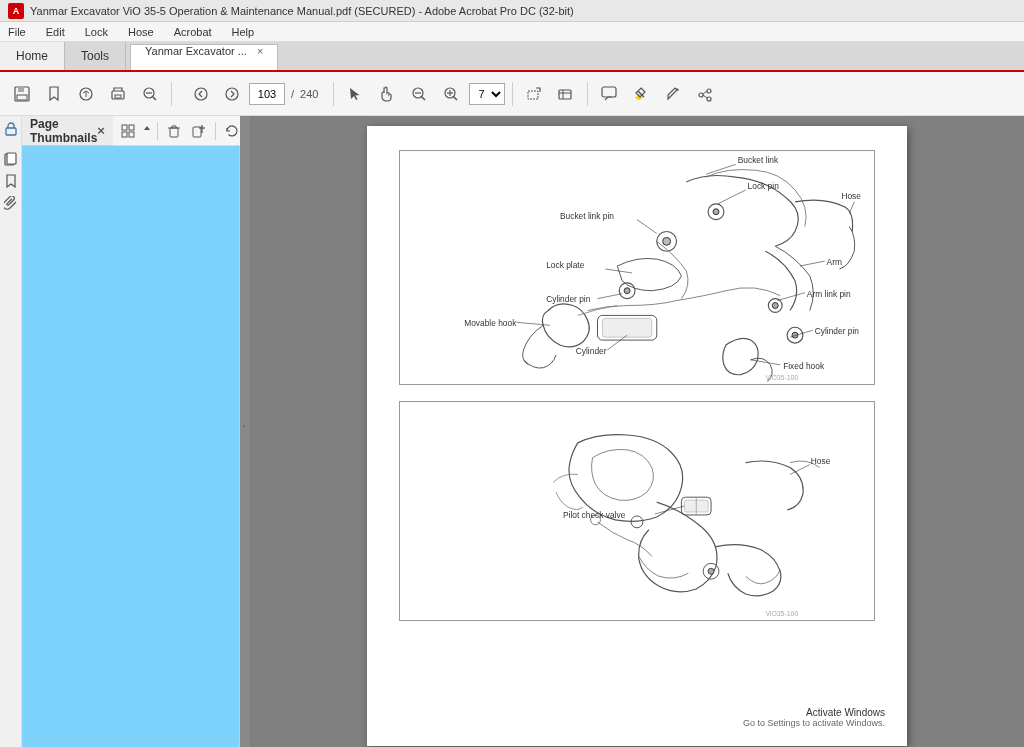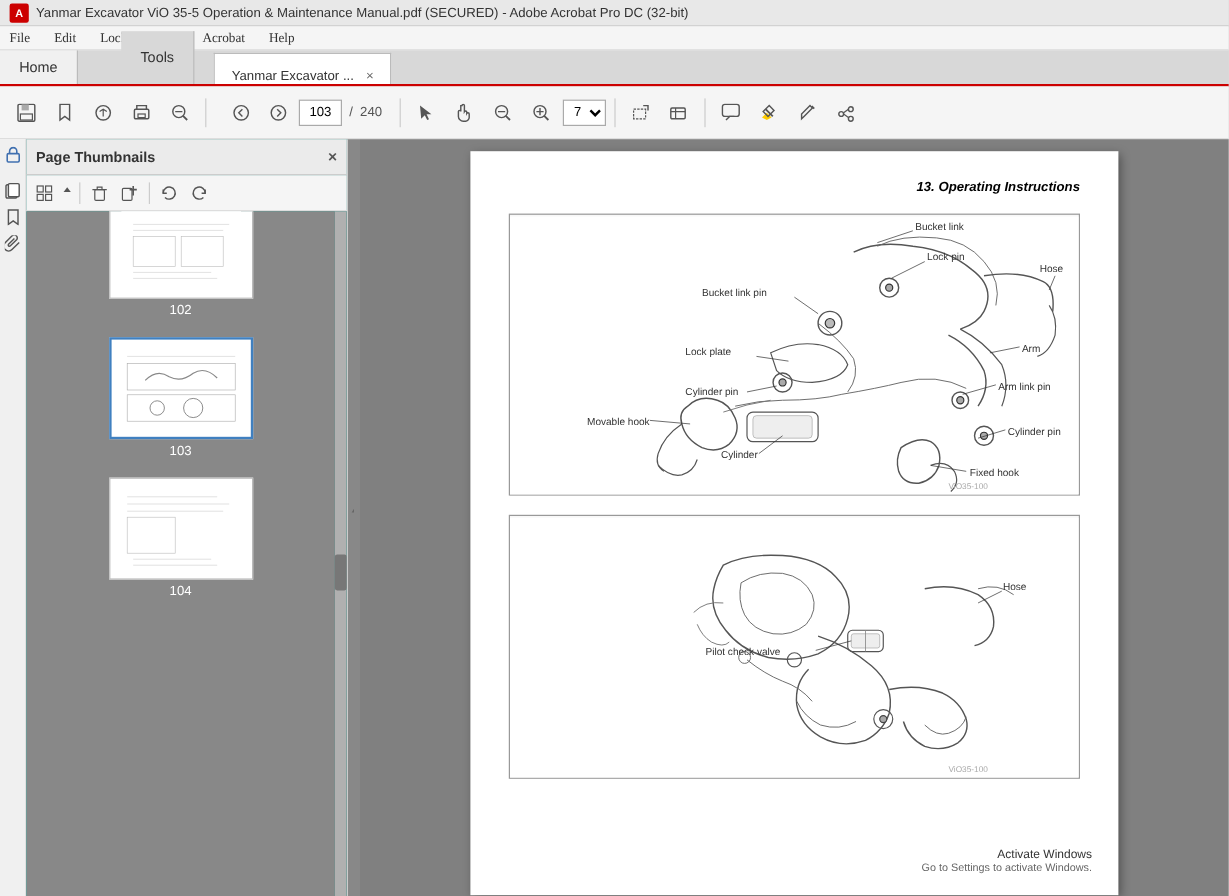--- a/index.html
+++ b/index.html
@@ -35,21 +35,20 @@
       align-items: center;
       padding: 0 4px;
       border-bottom: 1px solid #ddd;
       font-size: 11px;
       color: #333;
       gap: 12px;
     }
     .menu-item {
       cursor: pointer;
       padding: 1px 4px;
-      font-family: Liberation Serif, serif;
     }
 
     
     .tab-bar {
       height: 30px;
       background: #d8d8d8;
       display: flex;
       align-items: flex-end;
       padding: 0 0 0 0;
       border-bottom: 2px solid #c00;
@@ -61,45 +60,44 @@
       align-items: center;
       background: #d8d8d8;
       font-size: 12px;
       font-weight: 500;
       cursor: pointer;
       color: #333;
       border-right: 1px solid #bbb;
     }
     .tab-home.active { background: #f0f0f0; }
     .tab-tools {
-      height: 44px;
+      height: 28px;
       padding: 0 16px;
       display: flex;
       align-items: center;
       background: #d8d8d8;
       font-size: 12px;
       font-weight: 500;
       cursor: pointer;
       color: #333;
       border-right: 1px solid #bbb;
-      margin-left: 36px;
     }
     .tab-doc {
       height: 26px;
       padding: 0 14px;
       display: flex;
-      align-items: flex-end;
+      align-items: flex-start;
       background: white;
       font-size: 11px;
       color: #333;
       cursor: pointer;
       border-top: 1px solid #bbb;
       border-left: 1px solid #bbb;
       border-right: 1px solid #bbb;
-      margin-left: 16px;
+      margin-left: 4px;
       gap: 6px;
     }
     .tab-close {
       font-size: 11px;
       color: #666;
       cursor: pointer;
       margin-left: 4px;
     }
 
     
@@ -154,25 +152,25 @@
     .left-icon {
       width: 18px; height: 18px;
       display: flex; align-items: center; justify-content: center;
       font-size: 12px;
       color: #555;
       cursor: pointer;
     }
 
     
     .panel {
-      width: 268px;
-      background: #0f766e;
+      width: 218px;
+      background: #7dd3fc;
       border-right: 1px solid #ccc;
       display: flex;
-      flex-direction: column;
+      flex-direction: row;
     }
     .panel-header {
       height: 30px;
       background: #ebebeb;
       border-bottom: 1px solid #ccc;
       display: flex;
       align-items: center;
       padding: 0 8px;
       font-size: 12px;
       font-weight: 600;
@@ -615,21 +613,20 @@
   </div>
 
   <div class="resize-handle">
     <svg width="6" height="20" viewBox="0 0 6 20">
       <path d="M3 2l-2 3 2 0" fill="#666"></path>
     </svg>
   </div>
 
   <div class="content-area">
     <div class="page-container">
-      <div class="page-header-right">13. Operating Instructions</div>
 
 
       <div class="diagram-box" style="height:235px;position:relative;">
         <svg width="100%" height="235" viewBox="0 0 480 235">
 
           <rect width="480" height="235" fill="white"></rect>
 
           <g stroke="#333" stroke-width="1" fill="none">
 
             <path d="M290 30 Q310 20 340 25 Q370 28 390 45 Q410 60 400 80 Q395 90 380 95" stroke="#555" stroke-width="1.2"></path>

